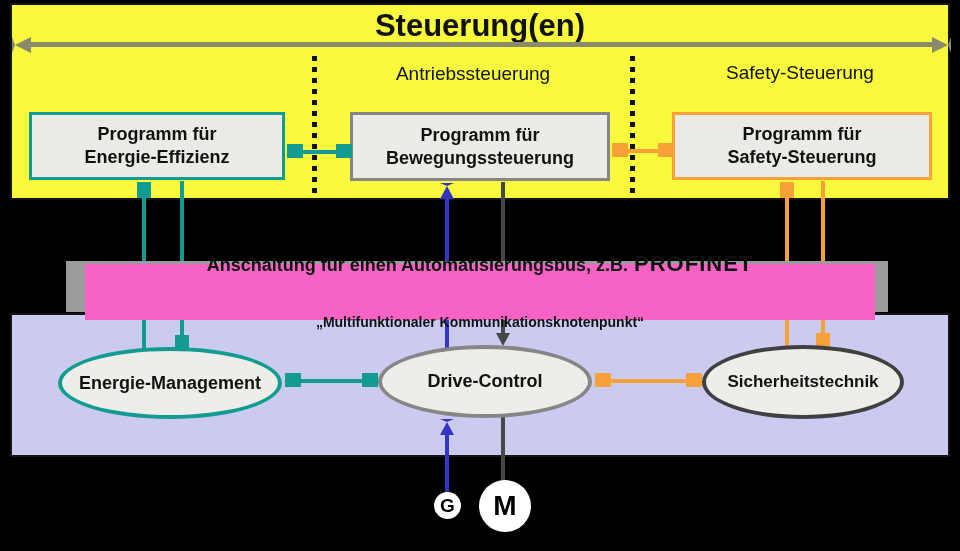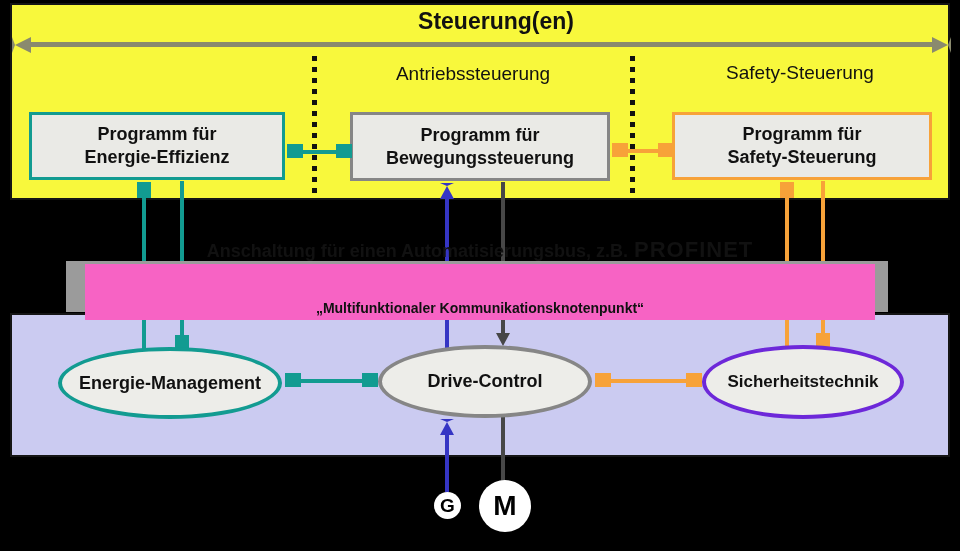--- a/index.html
+++ b/index.html
@@ -6,43 +6,43 @@
   #canvas{
     position:relative;width:960px;height:551px;background:#000;overflow:hidden;
     font-family:"Liberation Sans",sans-serif;color:#111;
   }
   .abs{position:absolute;}
   
   .yellow-box{left:10px;top:3px;width:936px;height:193px;background:#F8F83C;border:2px solid #151515;}
   .lavender-box{left:10px;top:313px;width:936px;height:140px;background:#CBCBF1;border:2px solid #151515;}
   .bus-shadow{left:66px;top:261px;width:822px;height:51px;background:#9B9B9B;z-index:2;}
   .bus-box{left:85px;top:264px;width:790px;height:56px;background:#F763C4;z-index:3;
-    display:flex;flex-direction:column;justify-content:flex-end;align-items:center;text-align:center;}
+    display:flex;flex-direction:column;justify-content:center;align-items:center;text-align:center;}
   .bus-line1{font-size:18px;font-weight:bold;line-height:26px;}
   .bus-line1 .profinet{font-size:22px;margin-left:6px;letter-spacing:1px;}
   .bus-line2{font-size:14px;font-weight:bold;line-height:24px;margin-top:32px;}
   
-  .title{left:296px;top:8px;width:400px;text-align:center;font-size:23px;font-weight:bold;}
+  .title{left:280px;top:8px;width:400px;text-align:center;font-size:31px;font-weight:bold;}
   .col-label{font-size:19px;line-height:27px;}
   .col1{left:58px;top:58px;width:270px;text-align:left;}
   .col2{left:383px;top:60px;width:180px;text-align:center;}
   .col3{left:710px;top:59px;width:180px;text-align:center;}
   .antrieb{left:798px;top:416px;width:130px;text-align:right;font-size:23px;font-weight:bold;}
   
   .pbox{background:#EAEAE6;box-sizing:border-box;display:flex;flex-direction:column;justify-content:center;
     align-items:center;text-align:center;font-size:18px;font-weight:bold;line-height:23px;z-index:1;}
   .pbox.b1{left:29px;top:112px;width:256px;height:68px;border:3px solid #129B91;}
   .pbox.b2{left:350px;top:112px;width:260px;height:69px;border:3px solid #868686;}
   .pbox.b3{left:672px;top:112px;width:260px;height:68px;border:3px solid #F7A239;}
   
   .enode{background:#EDEDE9;box-sizing:border-box;border-radius:50%;display:flex;justify-content:center;
     align-items:center;text-align:center;font-size:18px;font-weight:bold;z-index:2;}
   .enode.n1{left:58px;top:347px;width:224px;height:72px;border:4px solid #129B91;}
   .enode.n2{left:378px;top:345px;width:214px;height:73px;border:4px solid #868686;}
-  .enode.n3{left:702px;top:345px;width:202px;height:74px;border:4px solid #6d28d9;font-size:17px;}
+  .enode.n3{left:702px;top:345px;width:202px;height:74px;border:4px solid #404040;font-size:17px;}
   
   .hline{position:absolute;height:4px;z-index:1;}
   .vline{position:absolute;width:4px;z-index:1;}
   .head{position:absolute;width:0;height:0;border-style:solid;z-index:2;}
   .teal-bg{background:#129B91;} .orange-bg{background:#F7A239;}
   .blue-bg{background:#3535C4;} .dgray-bg{background:#474747;}
   .graybar-bg{background:#8A8A6E;}
   .up{border-left:7px solid transparent;border-right:7px solid transparent;border-bottom:13px solid;}
   .down{border-left:7px solid transparent;border-right:7px solid transparent;border-top:13px solid;}
   .left{border-top:8px solid transparent;border-bottom:8px solid transparent;border-right:16px solid;}

